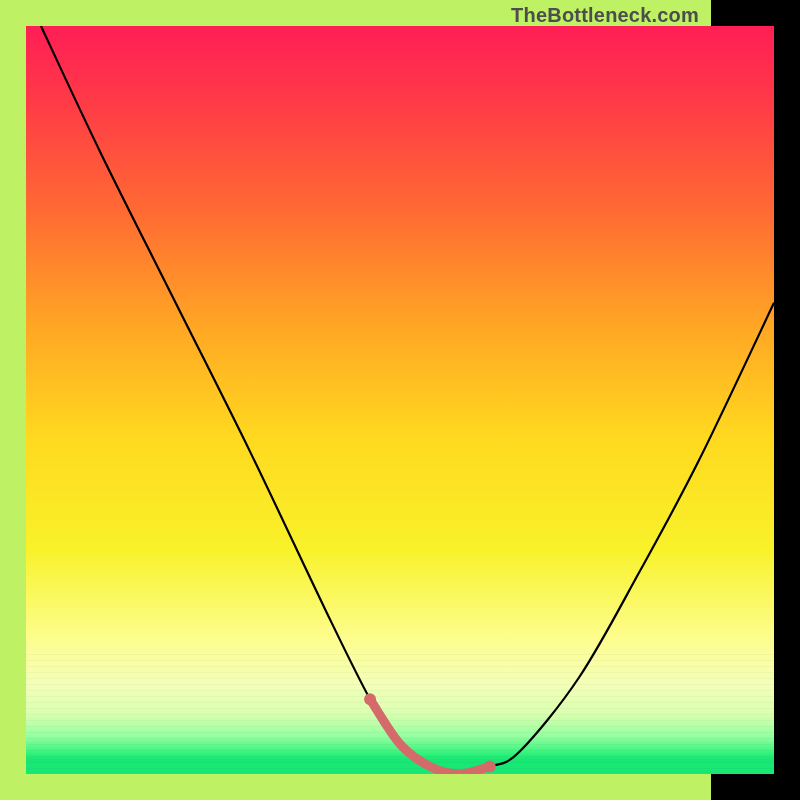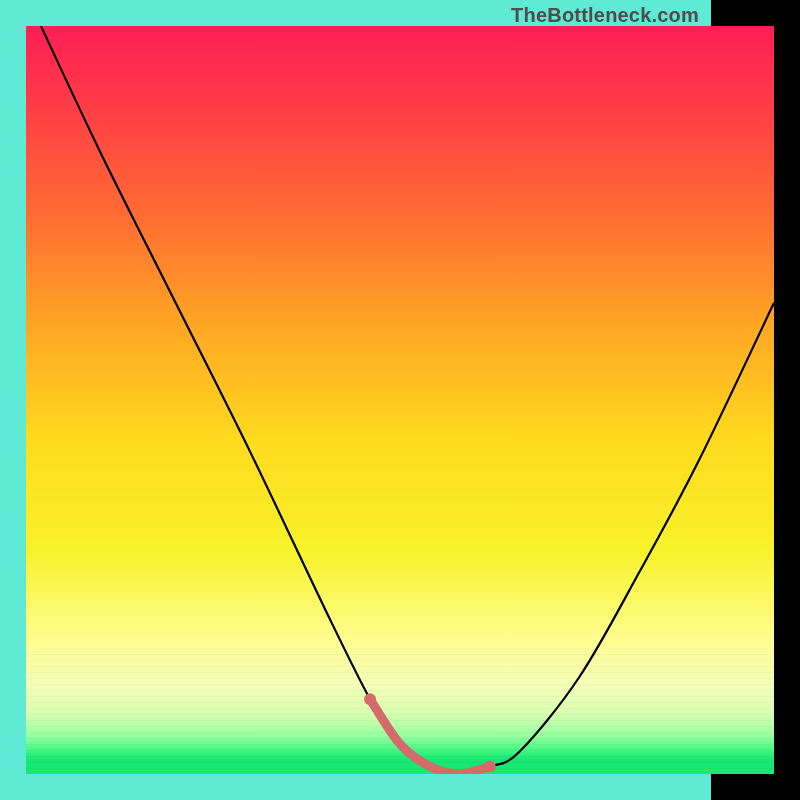--- a/index.html
+++ b/index.html
@@ -7,21 +7,21 @@
     padding: 0;
     width: 800px;
     height: 800px;
     background: #000;
     overflow: hidden;
   }
   .frame {
     position: relative;
     width: 711px;
     height: 800px;
-    background: #5eead4;
+    background: #bef264;
   }
   .plot-area {
     position: absolute;
     left: 26px;
     top: 26px;
     width: 748px;
     height: 748px;
     overflow: hidden;
   }
   .gradient {

